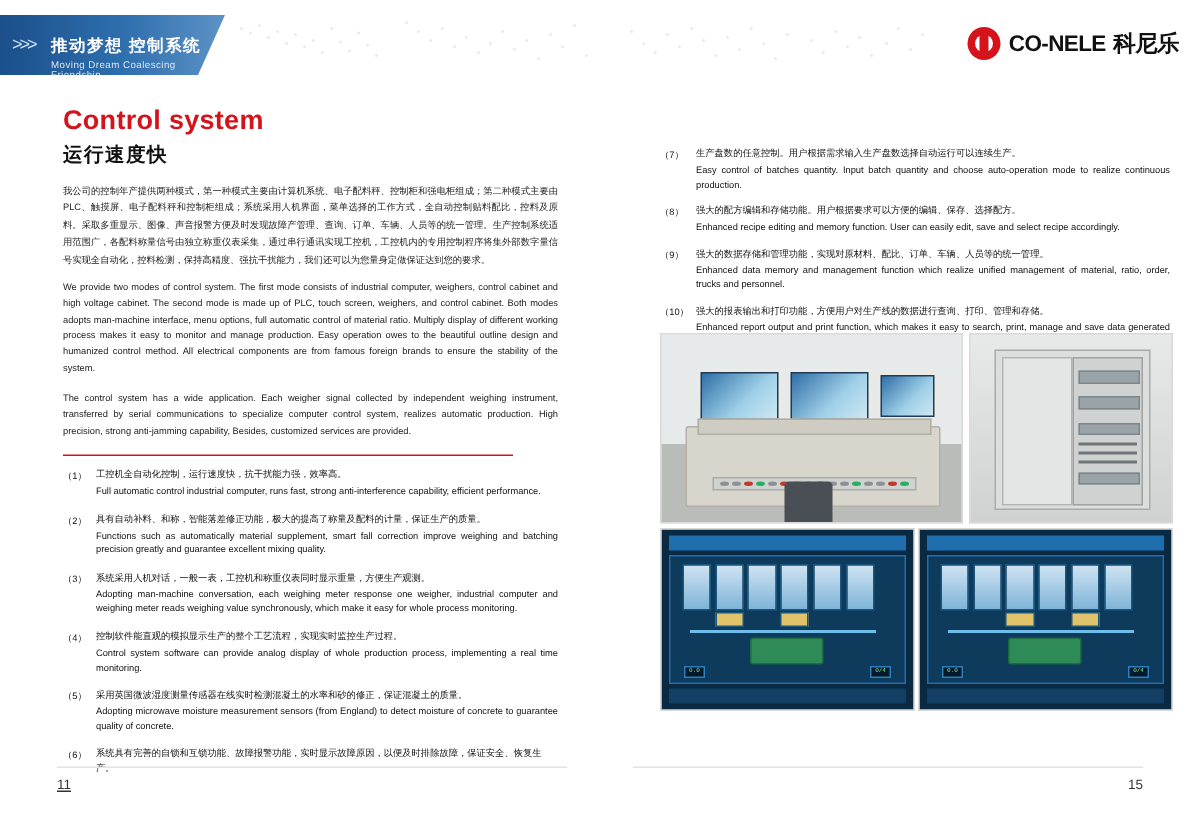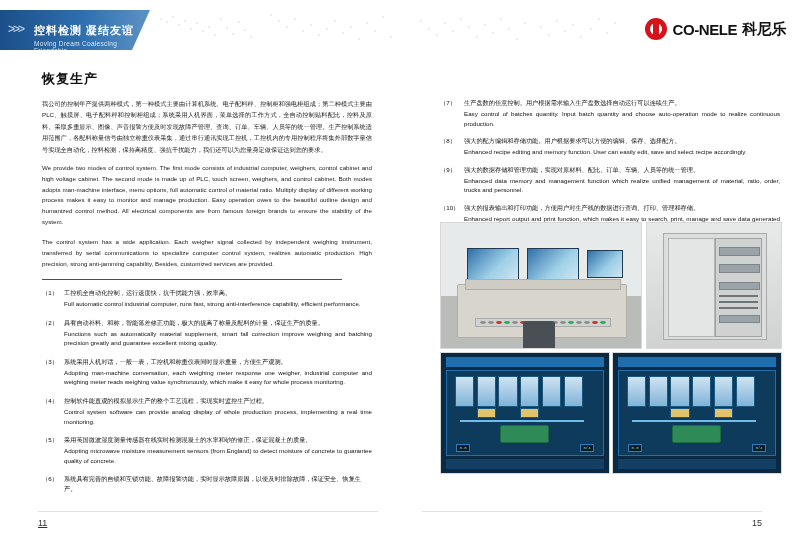--- a/index.html
+++ b/index.html
@@ -205,33 +205,34 @@
       <div class="map-dot" style="left:452px;top:24px"></div>
         <div class="map-dot" style="left:460px;top:36px"></div>
       <div class="map-dot" style="left:470px;top:28px"></div>
         <div class="map-dot" style="left:478px;top:18px"></div>
       <div class="map-dot" style="left:486px;top:32px"></div>
         <div class="map-dot" style="left:494px;top:22px"></div>
     </div>
 
     <div class="header-blue">
       <span class="arrows">&gt;&gt;&gt;</span>
-      <span class="header-cn">控料检测 凝结友谊</span>
+      <span class="header-cn">推动梦想 控制系统</span>
       <span class="header-en">Moving  Dream  Coalescing  Friendship</span>
     </div>
 
     <div class="logo">
       <span class="logo-mark"></span>
       <span class="logo-text">CO-NELE</span>
       <span class="logo-text red">科尼乐</span>
     </div>
   </div>
 
   <div class="left-col">
-    <h2 class="title-cn">恢复生产</h2>
+    <h1 class="title-en">Control system</h1>
+    <h2 class="title-cn">运行速度快</h2>
 
     <p class="para-cn">我公司的控制年产提供两种模式，第一种模式主要由计算机系统、电子配料秤、控制柜和强电柜组成；第二种模式主要由PLC、触摸屏、电子配料秤和控制柜组成；系统采用人机界面，菜单选择的工作方式，全自动控制贴料配比，控料及原料。采取多重显示、图像、声音报警方便及时发现故障产管理、查询、订单、车辆、人员等的统一管理。生产控制系统适用范围广，各配料称量信号由独立称重仪表采集，通过串行通讯实现工控机，工控机内的专用控制程序将集外部数字量信号实现全自动化，控料检测，保持高精度、强抗干扰能力，我们还可以为您量身定做保证达到您的要求。</p>
     <p class="para-en">We provide two modes of control system. The first mode consists of industrial computer, weighers, control cabinet and high voltage cabinet. The second mode is made up of PLC, touch screen, weighers, and control cabinet. Both modes adopts man-machine interface, menu options, full automatic control of material ratio. Multiply display of different working process makes it easy to monitor and manage production. Easy operation owes to the beautiful outline design and humanized control method. All electrical components are from famous foreign brands to ensure the stability of the system.</p>
     <p class="para-en">The control system has a wide application. Each weigher signal collected by independent weighing instrument, transferred by serial communications to specialize computer control system, realizes automatic production. High precision, strong anti-jamming capability, Besides, customized services are provided.</p>
 
     <div class="feat-rule"></div>
 
     <div class="feat-item">
       <div class="feat-num">（1）</div>
       <div class="feat-body">

